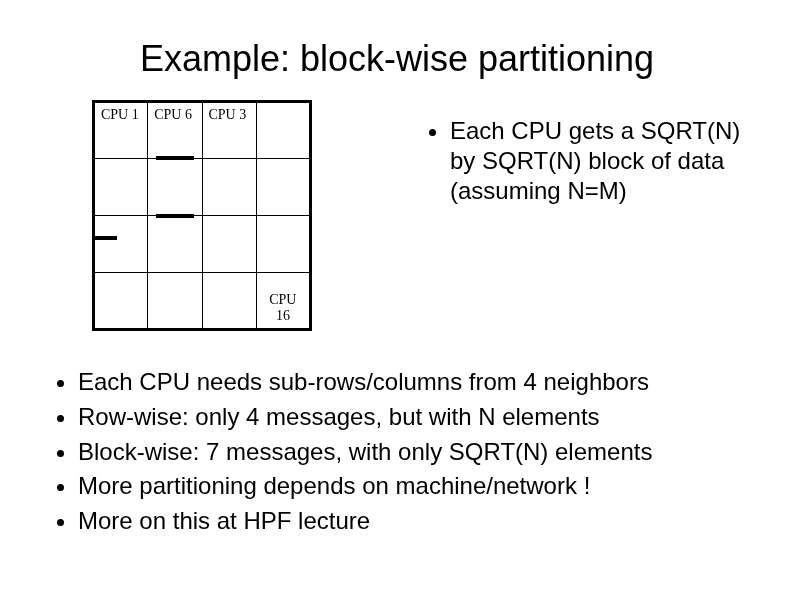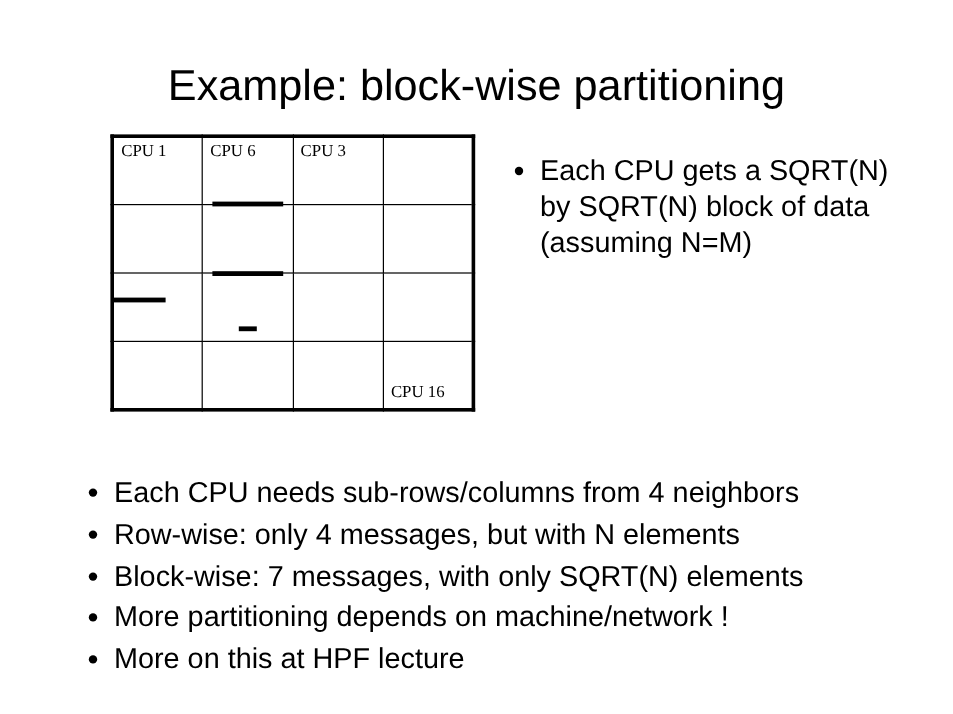--- a/index.html
+++ b/index.html
@@ -9,53 +9,53 @@
     margin: 0;
     padding: 0;
     font-family: Arial, Helvetica, sans-serif;
     background: #fff;
     color: #000;
     position: relative;
   }
   .title {
     font-size: 36px;
     text-align: center;
-    padding-top: 50px;
+    padding-top: 38px;
     padding-bottom: 20px;
     font-weight: normal;
   }
   .upper {
     display: flex;
     flex-direction: row;
     align-items: flex-start;
     padding-left: 92px;
     padding-right: 30px;
   }
   .grid-wrap {
     width: 288px;
     flex: 0 0 auto;
   }
   .grid {
-    width: 304px;
+    width: 220px;
     border: 3px solid #000;
     border-collapse: collapse;
     table-layout: fixed;
   }
   .grid td {
     border: 1px solid #000;
     height: 57px;
     font-size: 14px;
     font-family: "Times New Roman", Times, serif;
     vertical-align: top;
     padding: 4px 6px;
     position: relative;
   }
   .grid td.last {
     vertical-align: bottom;
-    text-align: left;
+    text-align: center;
   }
   
   .bar {
     position: absolute;
     background: #000;
     height: 4px;
   }
   .bar-h1 { left: 8px; right: 8px; bottom: -2px; }
   .bar-h2 { left: -2px; right: 30px; top: 35%; }
   .bar-h3 { left: 30px; right: 30px; bottom: 15%; }
@@ -73,21 +73,21 @@
   .right-bullet li {
     font-size: 24px;
     line-height: 1.25;
   }
   .lower {
     padding-left: 54px;
     padding-right: 30px;
     padding-top: 34px;
   }
   .lower ul {
-    margin: 17px;
+    margin: 0;
     padding-left: 24px;
   }
   .lower li {
     font-size: 24px;
     line-height: 1.45;
   }
 </style>
 </head>
 <body>
 

